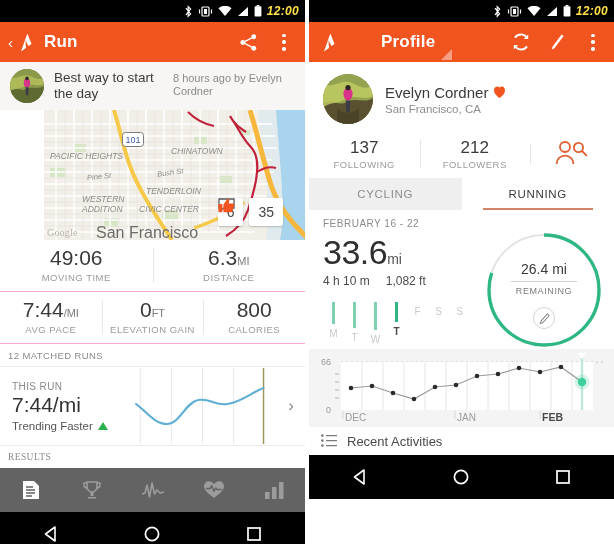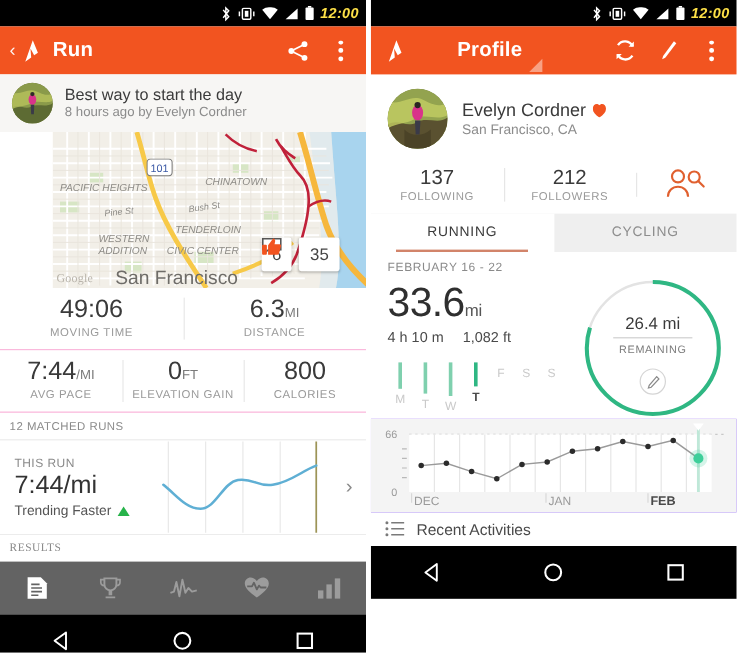--- a/index.html
+++ b/index.html
@@ -23,21 +23,21 @@
   .appbar-actions{margin-left:auto;display:flex;align-items:center;gap:14px;padding-right:2px;}
   .icon-btn{width:22px;height:22px;display:flex;align-items:center;justify-content:center;}
   .kebab{width:4px;height:17px;display:flex;flex-direction:column;justify-content:space-between;align-items:center;}
   .kebab i{display:block;width:3.5px;height:3.5px;background:#fff;border-radius:50%;}
   .corner-tri{position:absolute;left:132px;bottom:2px;width:0;height:0;border-left:11px solid transparent;border-bottom:11px solid rgba(255,255,255,.45);}
 
   
   .card-head{height:48px;background:#F7F6F4;display:flex;align-items:center;padding:0 10px;box-sizing:border-box;gap:10px;position:relative;overflow:hidden;}
   .avatar{width:34px;height:34px;border-radius:50%;flex:0 0 auto;overflow:hidden;position:relative;background:#6f7a3a;}
   .avatar svg{display:block;}
-  .card-head .texts{display:flex;flex-direction:column;justify-content:center;line-height:1.15;}
+  .card-head .texts{display:flex;flex-direction:row;justify-content:center;line-height:1.15;}
   .card-title{font-size:13.5px;color:#3b3b3b;}
   .card-sub{font-size:11px;color:#8b8b8b;margin-top:2px;}
 
   
   .map{position:relative;height:130px;overflow:hidden;background:#F3EFE7;margin-left:44px;}
   .map svg{position:absolute;inset:0;display:block;}
   .map-label{position:absolute;font-family:"Liberation Sans",sans-serif;color:#8d8b86;pointer-events:none;white-space:nowrap;}
   .google-wm{position:absolute;left:3px;bottom:2px;font-size:10px;color:#b9b4ab;font-family:"Liberation Serif",serif;letter-spacing:.2px;}
   .sf-label{position:absolute;left:52px;bottom:-2px;font-size:16px;color:#6e6c68;}
   .badges{position:absolute;right:22px;bottom:14px;display:flex;align-items:center;gap:6px;border-radius:13px;}
@@ -465,25 +465,25 @@
         <svg width="34" height="26" viewBox="0 0 34 26">
           <circle cx="10" cy="7" r="5" fill="none" stroke="#E0602F" stroke-width="1.8"></circle>
           <path d="M1.6 24c0-5 3.8-8.4 8.4-8.4S18.4 19 18.4 24" fill="none" stroke="#E0602F" stroke-width="1.8"></path>
           <circle cx="23.5" cy="7.5" r="4.6" fill="none" stroke="#E0602F" stroke-width="1.8"></circle>
           <path d="M27 11 31.4 15.4" stroke="#E0602F" stroke-width="1.8" stroke-linecap="round"></path>
         </svg>
       </div>
     </div>
 
     <div class="tabs">
+      <div class="tab">
+          <span>CYCLING</span>
+        </div>
       <div class="tab active">
           <span>RUNNING</span>
-        </div>
-      <div class="tab">
-          <span>CYCLING</span>
         </div>
     </div>
 
     <div class="week-card">
       <div class="week-range">FEBRUARY 16 - 22</div>
       <div class="week-body">
         <div class="week-left">
           <div class="big-dist">
             <span>33.6</span><span class="u">mi</span>
           </div>

